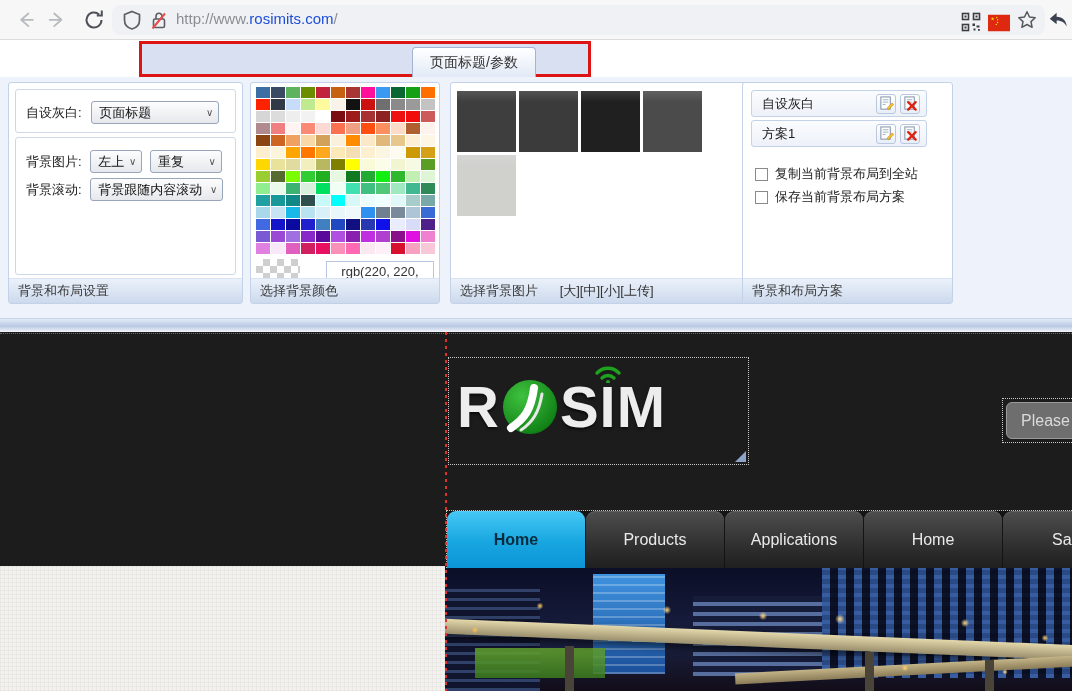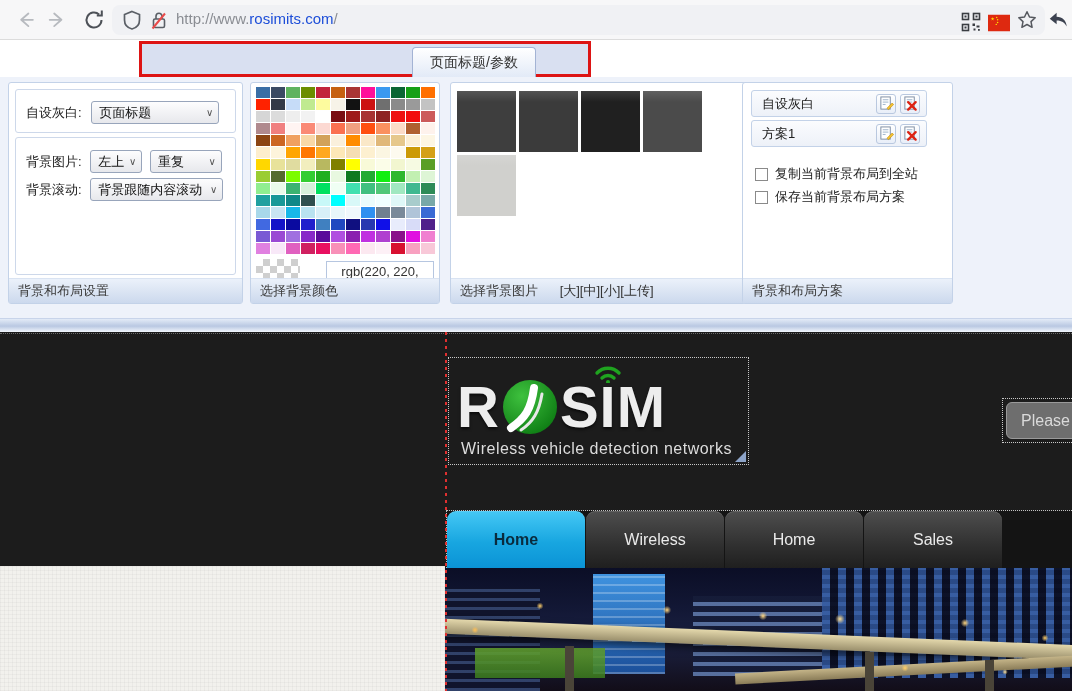--- a/index.html
+++ b/index.html
@@ -483,34 +483,36 @@
         <span class="i-wrap">
           <svg class="wifi" width="34" height="20" viewBox="0 0 34 20">
             <path d="M6 10 a15 15 0 0 1 22 0" fill="none" stroke="#1fa31f" stroke-width="3.4" stroke-linecap="round"></path>
             <path d="M11 15 a8.5 8.5 0 0 1 12 0" fill="none" stroke="#1fa31f" stroke-width="3.4" stroke-linecap="round"></path>
             <circle cx="17" cy="19" r="2" fill="#1fa31f"></circle>
           </svg>
           <span class="logo-letter">I</span>
         </span>
         <span class="logo-letter">M</span>
       </div>
-      <div class="tagline">Wireless vehicle detection networks</div>
       <div class="handle"></div>
     </div>
 
     <div class="please-outline"></div>
     <div class="please-btn">Please</div>
 
     <div class="nav-outline"></div>
     <div class="main-nav">
         <div class="nav-tab active">
           <div>Home</div>
         </div>
         <div class="nav-tab">
-          <div>Wireless</div>
+          <div>Products</div>
+        </div>
+        <div class="nav-tab">
+          <div>Applications</div>
         </div>
         <div class="nav-tab">
           <div>Home</div>
         </div>
         <div class="nav-tab">
           <div>Sales</div>
         </div>
       </div>
 
     <div class="city">

